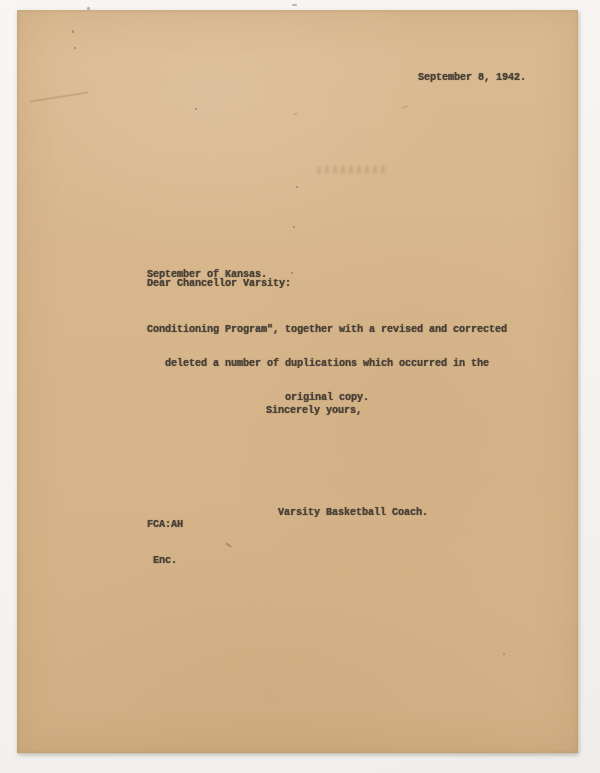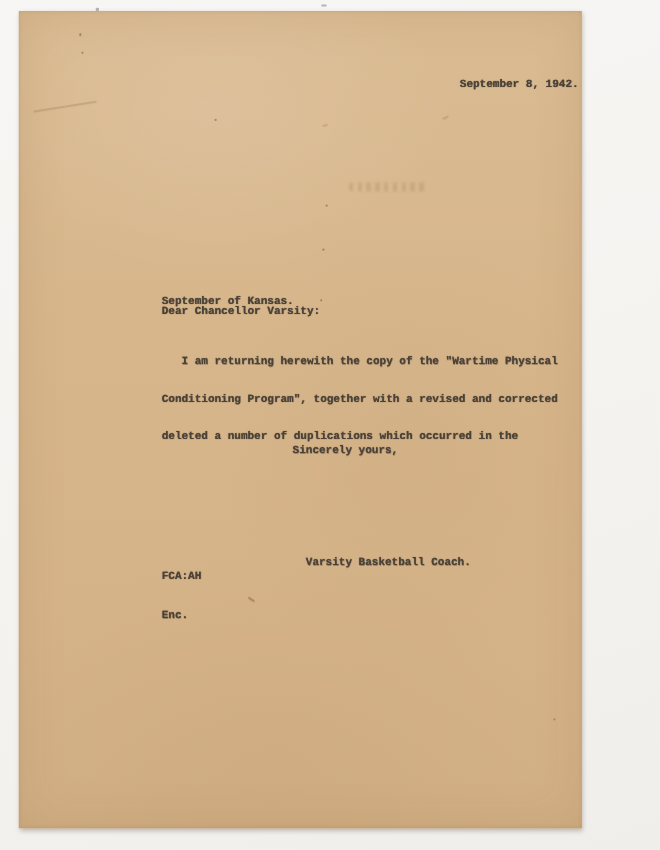--- a/index.html
+++ b/index.html
@@ -14,30 +14,31 @@
   }
   .canvas {
     position: relative;
     width: 600px; height: 773px;
     background: linear-gradient(160deg, #f7f6f4 0%, var(--background) 55%, #efeeeb 100%);
     overflow: hidden;
   }
   .paper {
     position: absolute;
     left: 17px; top: 10px;
-    width: 512px; height: 743px;
+    width: 561px; height: 743px;
     background:
       radial-gradient(ellipse 60% 30% at 35% 12%, rgba(255,255,255,0.10), transparent 70%),
       radial-gradient(ellipse 50% 40% at 70% 55%, rgba(150,105,60,0.06), transparent 70%),
       radial-gradient(ellipse 70% 35% at 45% 92%, rgba(155,110,65,0.08), transparent 75%),
       linear-gradient(180deg, #dabb92 0%, var(--paper) 38%, #d5b388 78%, #d2b085 100%);
     box-shadow:
       inset 0 0 45px rgba(125, 88, 45, 0.14),
       inset 0 0 4px rgba(125, 88, 45, 0.18),
       1px 2px 4px rgba(100, 80, 60, 0.35);
+    text-align: center;
   }
   .typed {
     position: absolute;
     font-size: 10px;
     line-height: 11.2px;
     font-weight: 700;
     color: var(--ink);
     text-shadow: 0 0 1px rgba(75, 66, 55, 0.85), 0.4px 0.4px 0.6px rgba(75, 66, 55, 0.35);
     white-space: pre;
     letter-spacing: 0;
@@ -110,23 +111,23 @@
 
     <div class="typed date-line">September 8, 1942.</div>
 
     <div class="typed recipient-block">
       <div>September of Kansas.</div>
     </div>
 
     <div class="typed salutation-line">Dear Chancellor Varsity:</div>
 
     <div class="typed body-block">
-      <div>   I am returning herewith the copy of the "Wartime Physical</div>
       <div>Conditioning Program", together with a revised and corrected</div>
       <div>deleted a number of duplications which occurred in the</div>
+      <div>original copy.</div>
     </div>
 
     <div class="typed closing-line">Sincerely yours,</div>
 
     <div class="typed signature-block">
       <div>Varsity Basketball Coach.</div>
     </div>
 
     <div class="typed initials-block">
       <div>FCA:AH</div>

